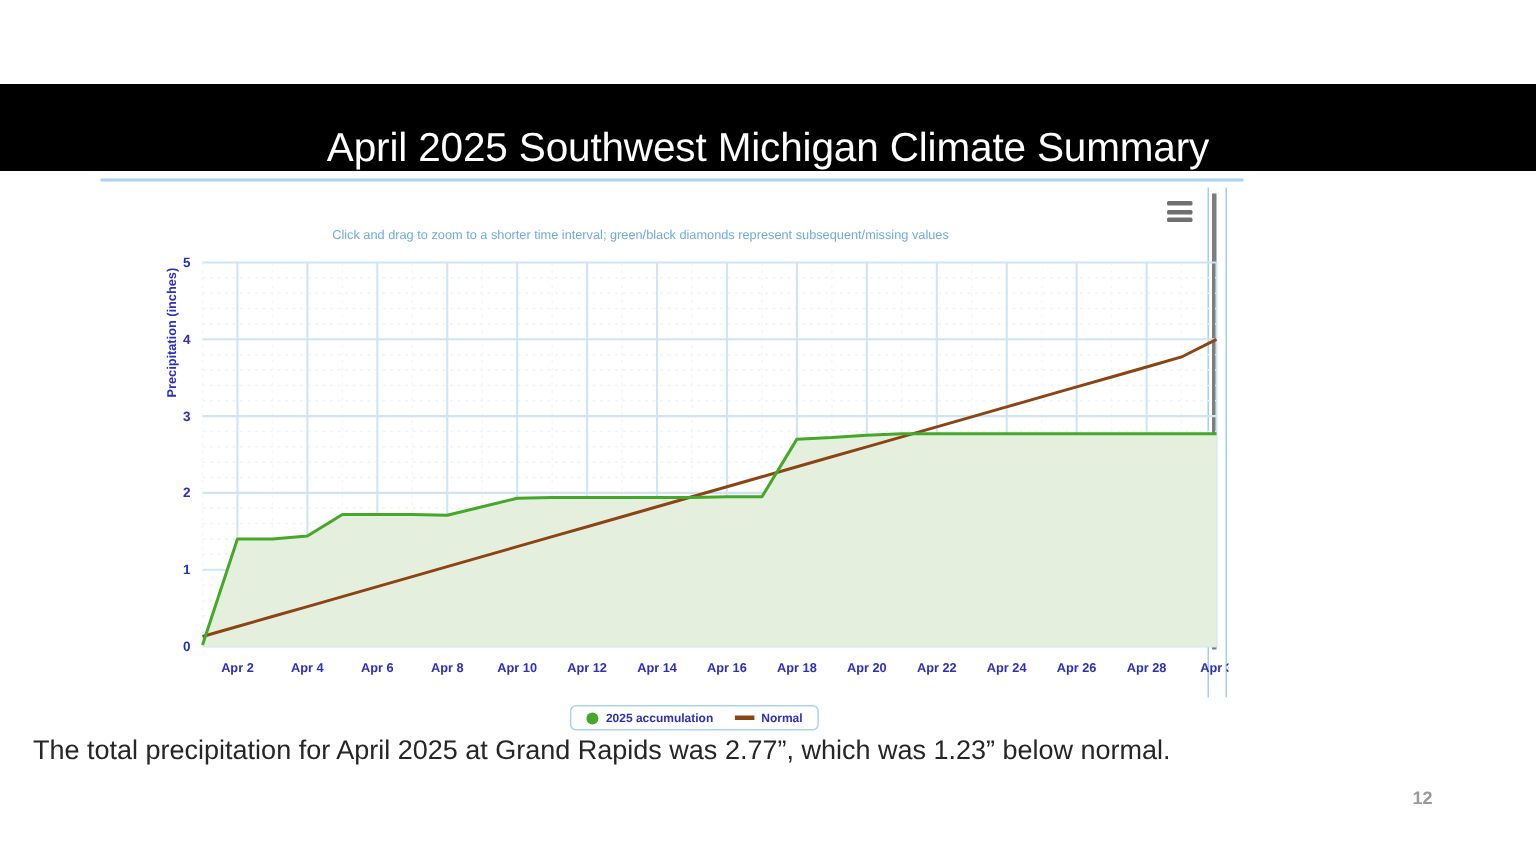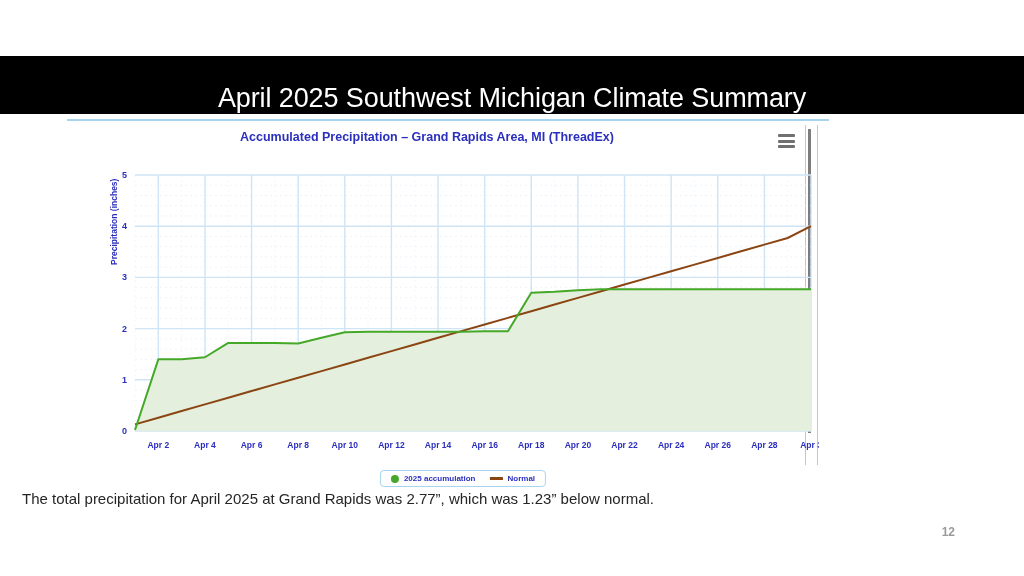--- a/index.html
+++ b/index.html
@@ -165,21 +165,21 @@
     width: 13px;
     height: 3px;
     background: #8b4513;
   }
 
   
   #caption {
     position: absolute;
     left: 22px;
     top: 490px;
-    font-size: 15px;
+    font-size: 18px;
     color: #262626;
     white-space: nowrap;
   }
   #page-number {
     position: absolute;
     right: 69px;
     top: 525px;
     font-size: 12px;
     font-weight: bold;
     color: #9a9a9a;
@@ -187,21 +187,21 @@
 </style>
 </head>
 <body>
 
 <div id="title-bar">
   <div id="title-text">April 2025 Southwest Michigan Climate Summary</div>
 </div>
 
 <div id="chart-card">
 
-  <div id="chart-title">Accumulated Precipitation – Grand Rapids Area, MI (ThreadEx)</div>
+  <div id="chart-subtitle">Click and drag to zoom to a shorter time interval; green/black diamonds represent subsequent/missing values</div>
 
   <div id="menu-icon">
     <span></span>
     <span></span>
     <span></span>
   </div>
 
   <div id="card-scrollbar">
     <div id="card-scrollbar-thumb"></div>
   </div>

